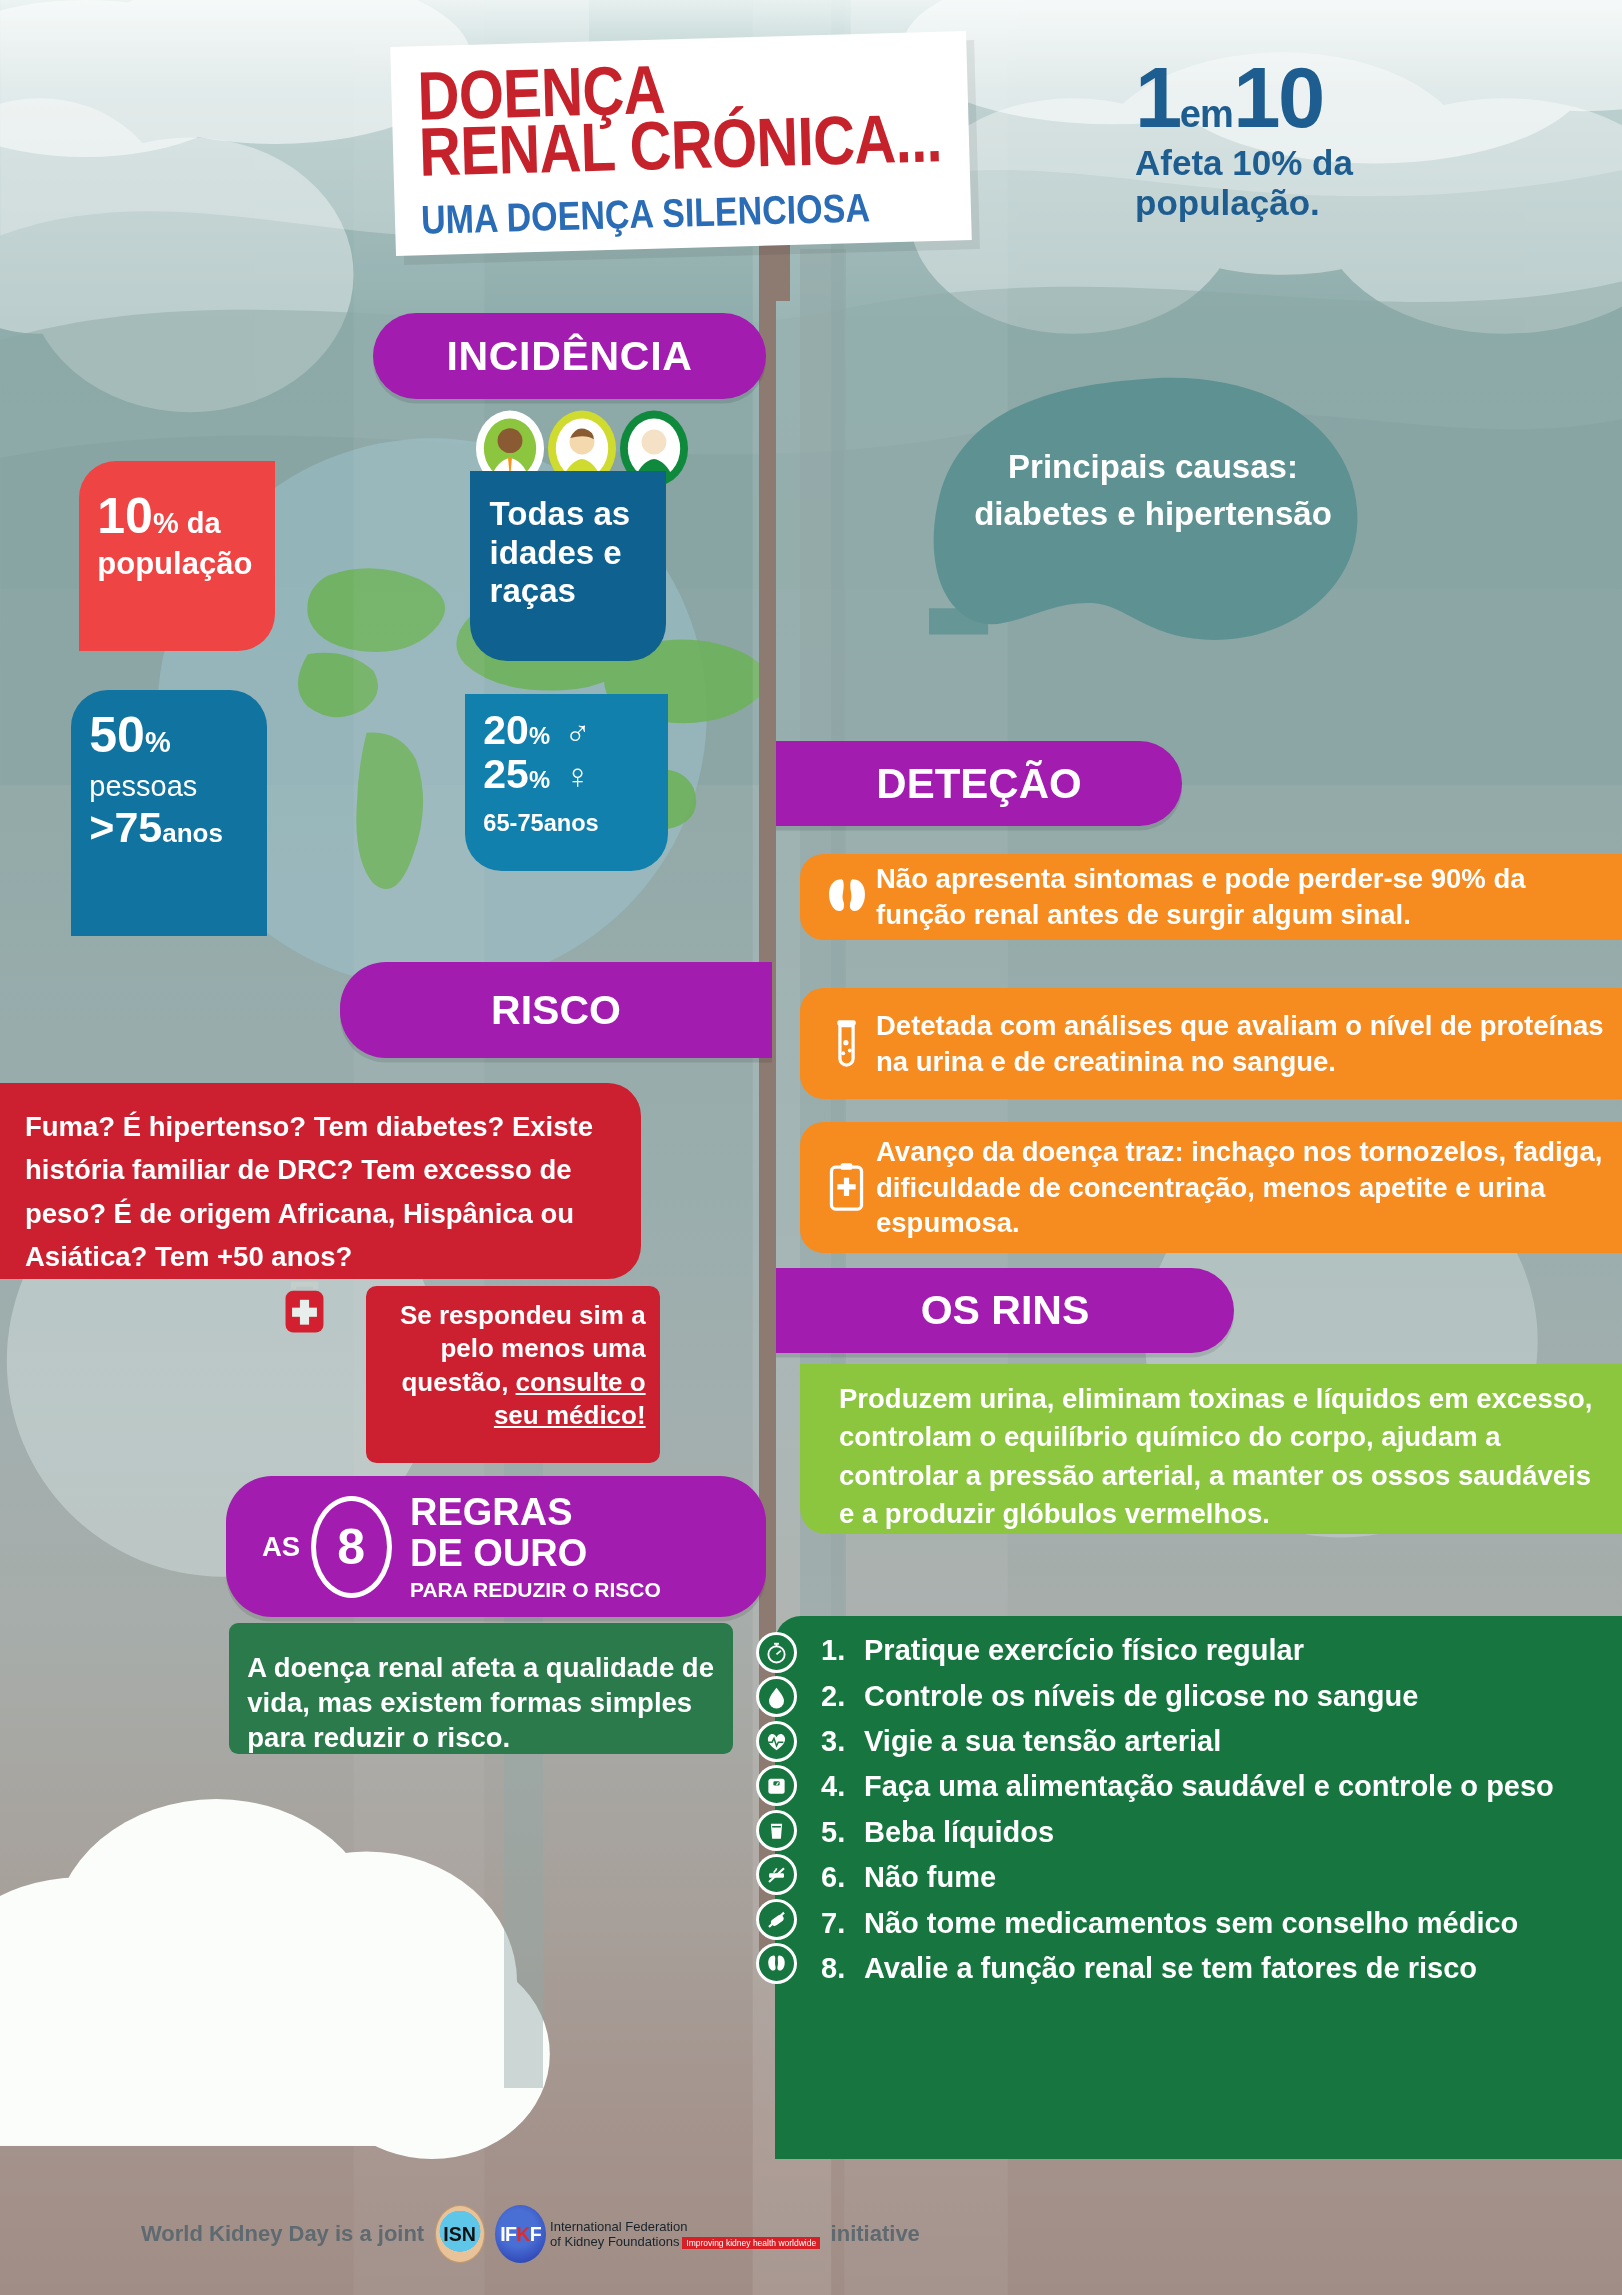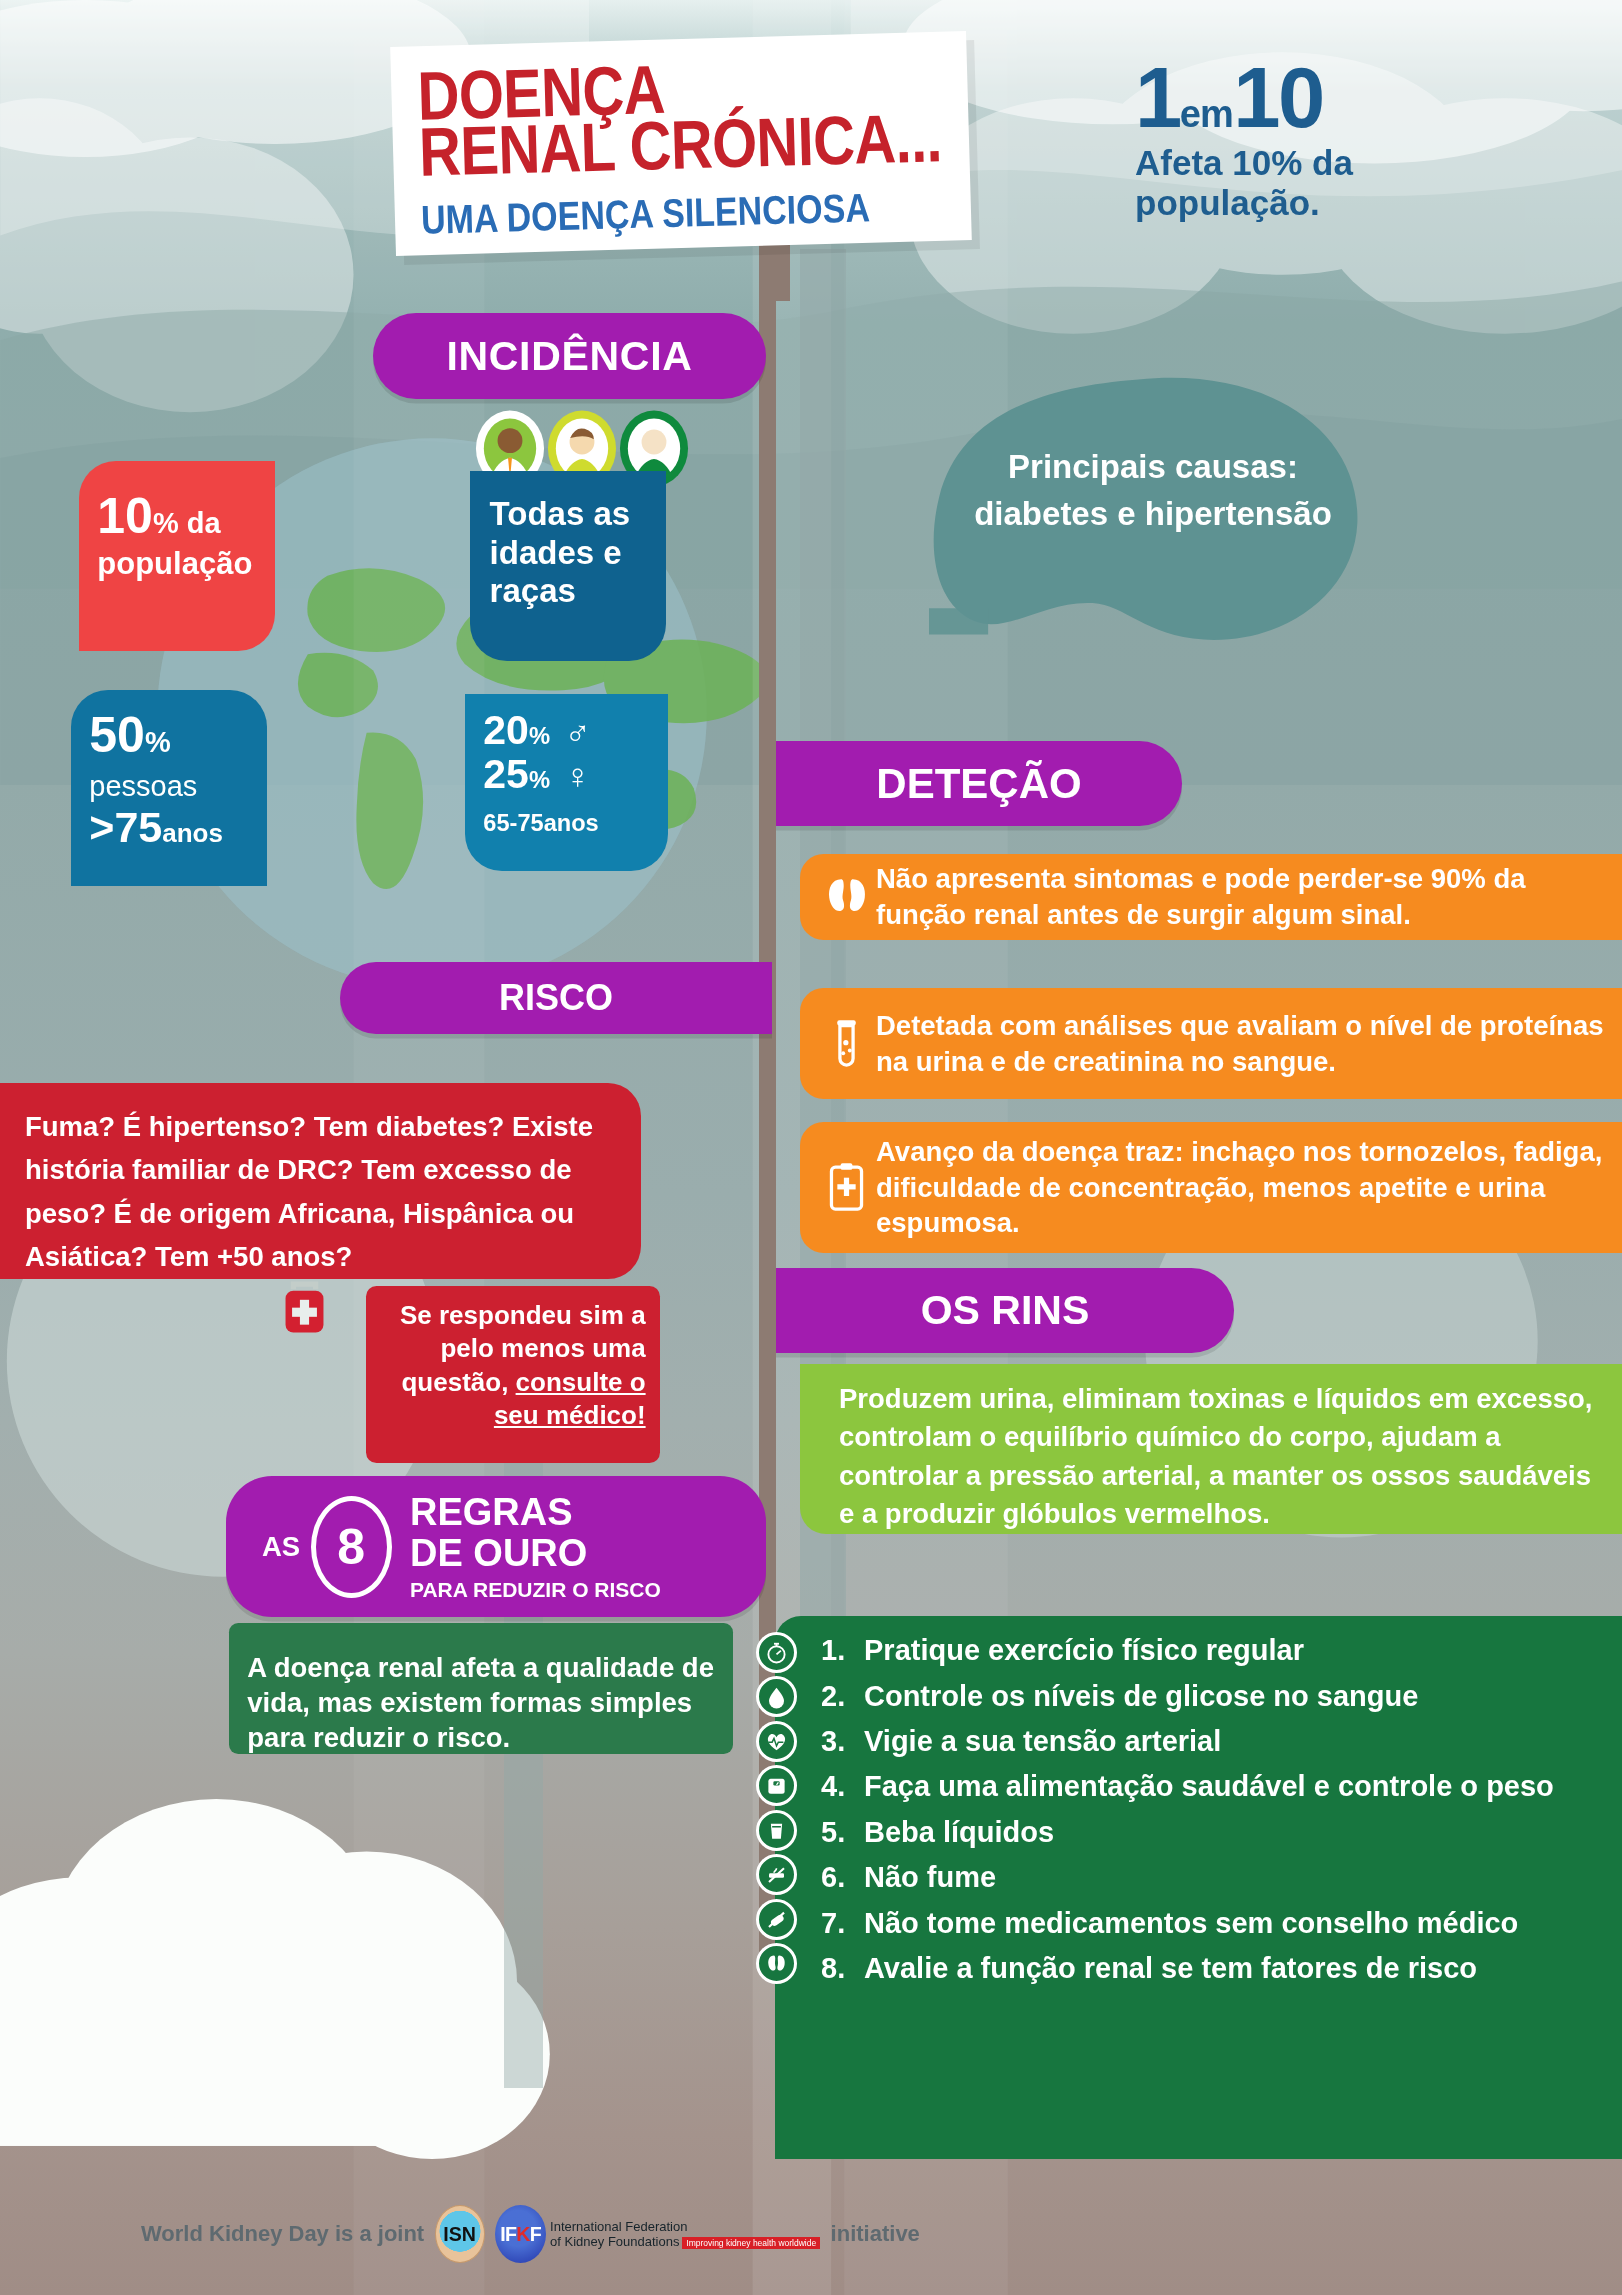--- a/index.html
+++ b/index.html
@@ -219,21 +219,21 @@
       <circle cx="275" cy="50" r="19" fill="#f5e2c6"></circle>
       <path d="M246 104 q12 -26 29 -28 q17 2 29 28 Z" fill="#0f8a3d"></path>
     </g>
   </svg>
 </div>
 
 <div class="stat" style="left:470px;top:471px;width:196px;height:190px;background:#0f628f;border-radius:0 0 37px 37px;padding:23.6px 19.6px;">
   <div style="font-size:33px;font-weight:bold;line-height:1.18;">Todas as idades e raças</div>
 </div>
 
-<div class="stat" style="left:71px;top:690px;width:196px;height:196px;background:#1073a0;border-radius:37px 37px 0 0;padding:19.6px 18.3px;">
+<div class="stat" style="left:71px;top:690px;width:196px;height:246px;background:#1073a0;border-radius:37px 37px 0 0;padding:19.6px 18.3px;">
   <div class="num" style="font-size:50px;line-height:1;">
     <span>50</span><span class="pct">%</span>
   </div>
   <div style="font-size:29px;font-weight:normal;margin-top:10px;">pessoas</div>
   <div style="font-size:43px;font-weight:bold;margin-top:3.9px;line-height:1;">
     <span>&gt;</span><span>75</span><span style="font-size:26px;">anos</span>
   </div>
 </div>
 
 <div class="stat" style="left:465px;top:694px;width:203px;height:177px;background:#1180ad;border-radius:0 0 37px 37px;padding:15.7px 18.3px;">
@@ -282,21 +282,21 @@
     <svg width="41" height="51" viewBox="0 0 62 78" fill="#fff">
       <rect x="22" y="2" width="18" height="10" rx="3"></rect>
       <rect x="8" y="8" width="46" height="64" rx="6" fill="none" stroke="#fff" stroke-width="5"></rect>
       <rect x="27" y="24" width="8" height="28"></rect>
         <rect x="17" y="34" width="28" height="8"></rect>
     </svg>
   </div>
   <div class="txt" style="font-size:27.5px;line-height:1.3;">Avanço da doença traz: inchaço nos tornozelos, fadiga, dificuldade de concentração, menos apetite e urina espumosa.</div>
 </div>
 
-<div class="banner lr" style="left:340px;top:962px;width:432px;height:72px;font-size:36px;">
+<div class="banner lr" style="left:340px;top:962px;width:432px;height:96px;font-size:41px;">
   <span>RISCO</span>
 </div>
 
 <div class="abs" style="left:-26px;top:1083px;width:667px;height:196px;background:#cc2030;border-radius:0 33px 33px 0;padding:22px 31px 0 51px;box-sizing:border-box;">
   <div style="color:#fff;font-weight:bold;font-size:27.5px;line-height:1.58;">Fuma? É hipertenso? Tem diabetes? Existe história familiar de DRC? Tem excesso de peso? É de origem Africana, Hispânica ou Asiática? Tem +50 anos?</div>
 </div>
 
 <div class="abs" style="left:262px;top:1276px;">
   <svg width="85" height="79" viewBox="0 0 130 120">
     <path d="M44 8 h42 v12 h-8 v-4 h-26 v4 h-8 Z" fill="#c3cdc9"></path>

